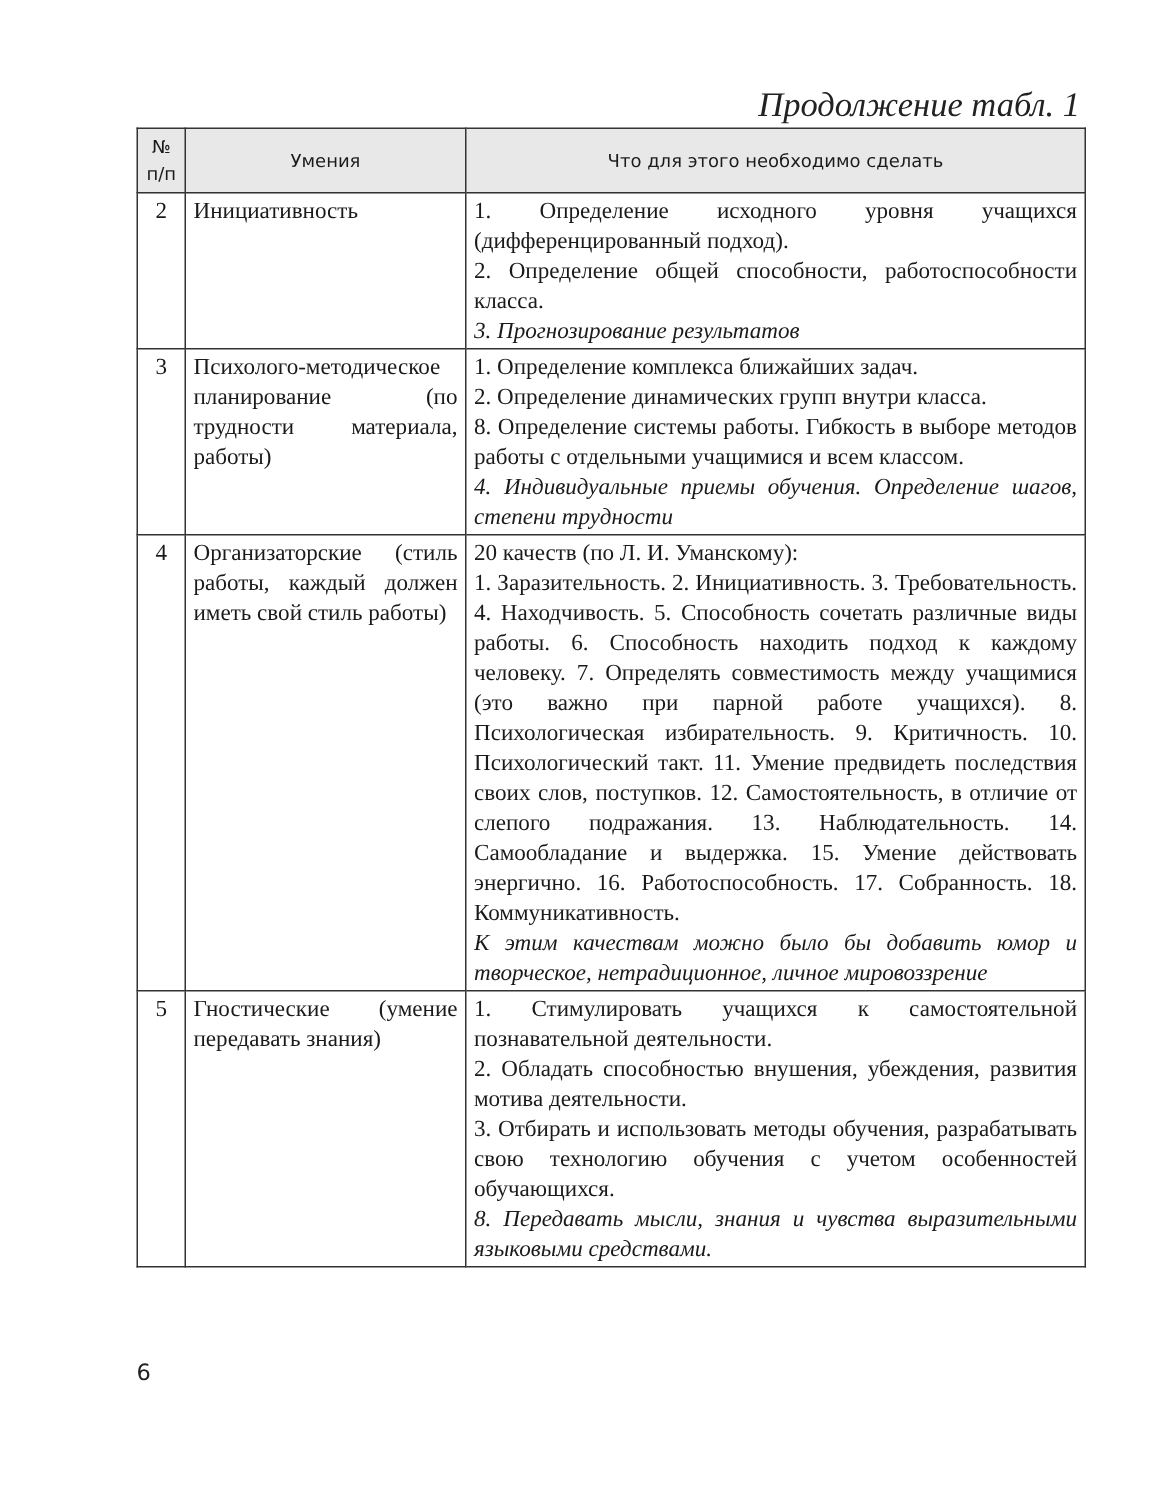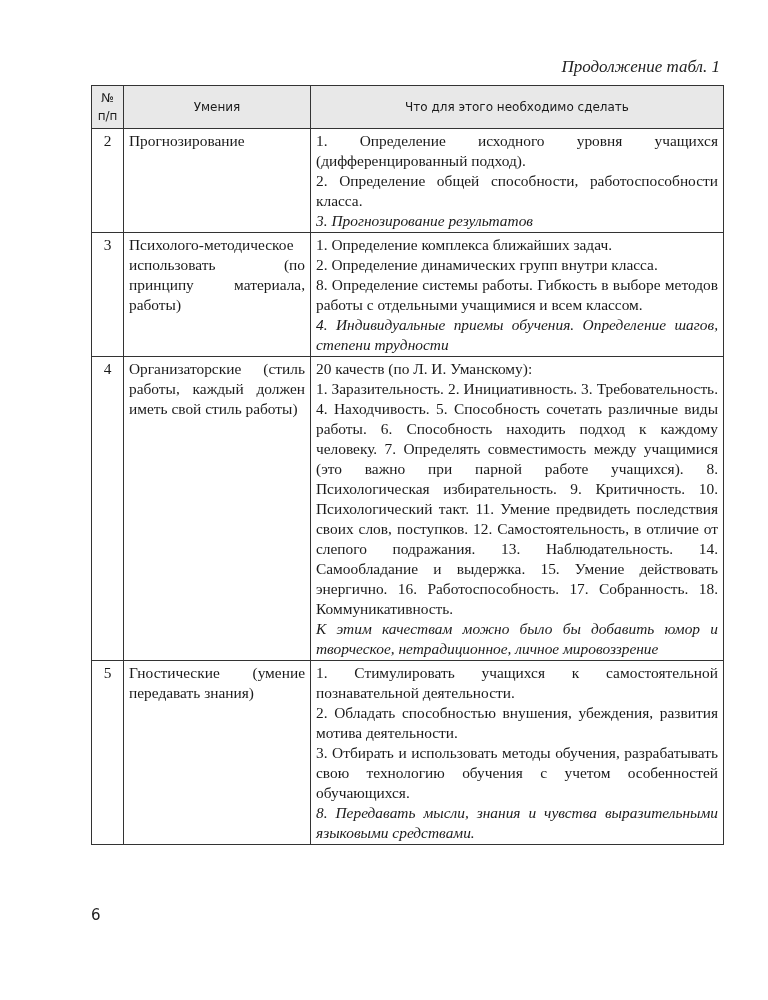--- a/index.html
+++ b/index.html
@@ -1,20 +1,20 @@
 <!DOCTYPE html>
 <html><head>
   <meta charset="utf-8">
   <style>
     html, body { margin: 0; padding: 0; background: #ffffff; }
     body { width: 768px; height: 1000px; position: relative; overflow: hidden; }
     .caption {
       position: absolute; top: 57px; right: 48px;
       font-family: "Liberation Serif", serif; font-style: italic;
-      font-size: 17px; color: #222;
+      font-size: 23px; color: #222;
     }
     table {
       position: absolute; top: 85px; left: 91px; width: 632px;
       border-collapse: collapse; table-layout: fixed;
       font-family: "Liberation Serif", serif; font-size: 15.4px; line-height: 20px; color: #1a1a1a; padding-left: 27px;
     }
     col.c1 { width: 32px; }
     col.c2 { width: 187px; }
     col.c3 { width: 413px; }
     th, td { border: 1.5px solid #333; vertical-align: top; }
@@ -46,30 +46,30 @@
   <thead>
     <tr>
       <th>№ п/п</th>
       <th>Умения</th>
       <th>Что для этого необходимо сделать</th>
     </tr>
   </thead>
   <tbody>
     <tr>
       <td class="num">2</td>
-      <td class="skill">Прогнозирование</td>
+      <td class="skill">Инициативность</td>
       <td>
         <p>1. Определение исходного уровня учащихся (дифференцированный подход).</p>
         <p>2. Определение общей способности, работоспособности класса.</p>
         <p class="last">3. Прогнозирование результатов</p>
       </td>
     </tr>
     <tr>
       <td class="num">3</td>
-      <td class="skill">Психолого-методическое использовать (по принципу материала, работы)</td>
+      <td class="skill">Психолого-методическое планирование (по трудности материала, работы)</td>
       <td>
         <p>1. Определение комплекса ближайших задач.</p>
         <p>2. Определение динамических групп внутри класса.</p>
         <p>8. Определение системы работы. Гибкость в выборе методов работы с отдельными учащимися и всем классом.</p>
         <p class="last">4. Индивидуальные приемы обучения. Определение шагов, степени трудности</p>
       </td>
     </tr>
     <tr>
       <td class="num">4</td>
       <td class="skill">Организаторские (стиль работы, каждый должен иметь свой стиль работы)</td>

